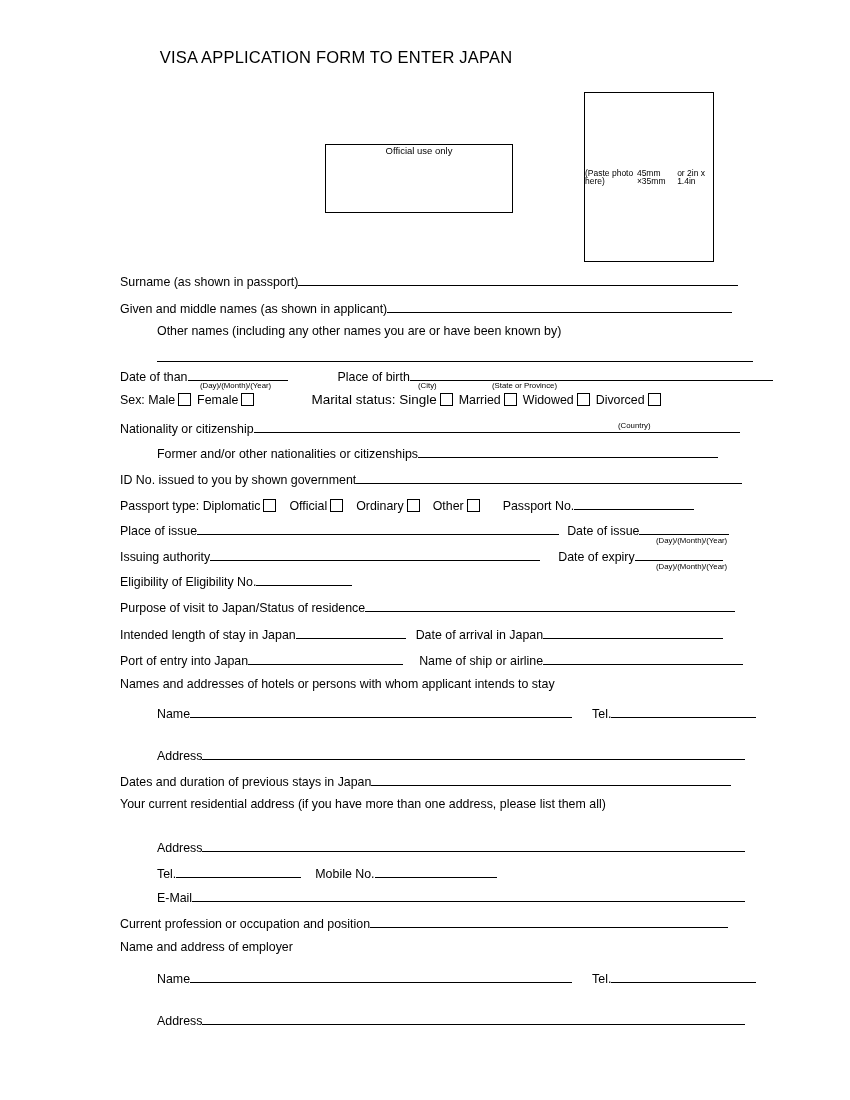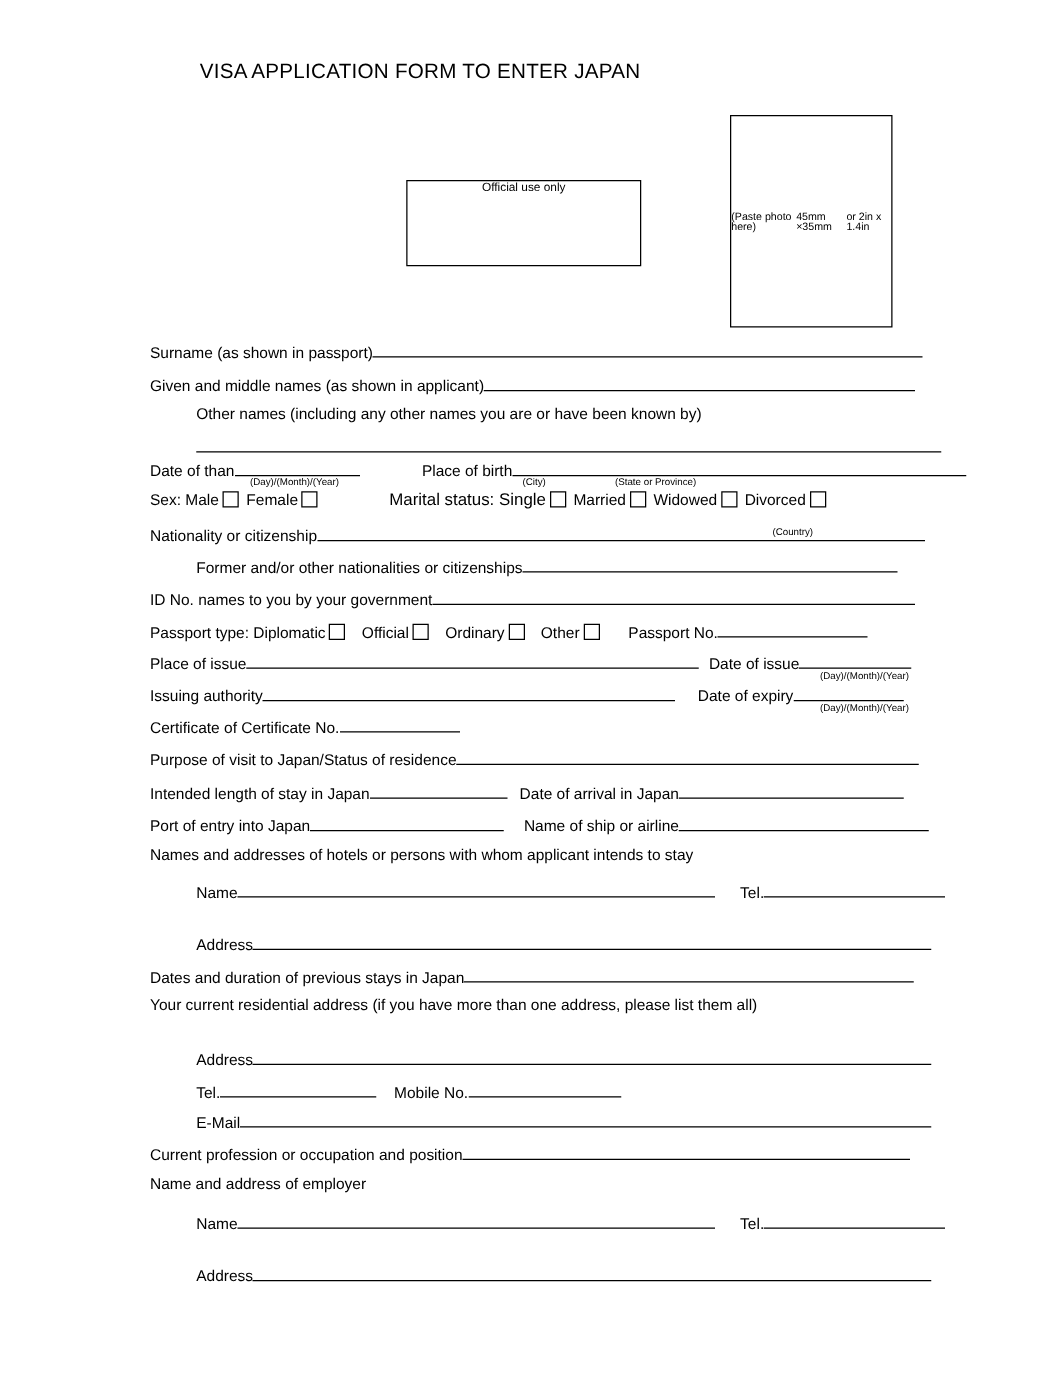--- a/index.html
+++ b/index.html
@@ -150,39 +150,39 @@
 
   <div class="row" style="top:419px;left:120px;">
     <span class="lbl">Nationality or citizenship</span><span class="line" style="width:486px;"></span>
   </div>
 
   <div class="row" style="top:444px;left:120px;">
     <span class="ind"></span><span class="lbl">Former and/or other nationalities or citizenships</span><span class="line" style="width:300px;"></span>
   </div>
 
   <div class="row" style="top:470px;left:120px;">
-    <span class="lbl">ID No. names to you by your government</span><span class="line" style="width:386px;"></span>
+    <span class="lbl">ID No. issued to you by shown government</span><span class="line" style="width:386px;"></span>
   </div>
 
   <div class="row" style="top:496px;left:120px;">
     <span class="lbl">Passport type: Diplomatic</span><span class="box"></span><span class="lbl" style="margin-left:10px;">Official</span><span class="box"></span><span class="lbl" style="margin-left:10px;">Ordinary</span><span class="box"></span><span class="lbl" style="margin-left:10px;">Other</span><span class="box"></span><span class="lbl" style="margin-left:20px;">Passport No.</span><span class="line" style="width:120px;"></span>
   </div>
 
   <div class="row" style="top:521px;left:120px;">
     <span class="lbl">Place of issue</span><span class="line" style="width:362px;"></span><span class="lbl" style="margin-left:8px;">Date of issue</span><span class="line" style="width:90px;"></span>
   </div>
   <div class="sub" style="top:536px;left:656px;">(Day)/(Month)/(Year)</div>
 
   <div class="row" style="top:547px;left:120px;">
     <span class="lbl">Issuing authority</span><span class="line" style="width:330px;"></span><span class="lbl" style="margin-left:18px;">Date of expiry</span><span class="line" style="width:88px;"></span>
   </div>
   <div class="sub" style="top:562px;left:656px;">(Day)/(Month)/(Year)</div>
 
   <div class="row" style="top:572px;left:120px;">
-    <span class="lbl">Certificate of Certificate No.</span><span class="line" style="width:96px;"></span>
+    <span class="lbl">Eligibility of Eligibility No.</span><span class="line" style="width:96px;"></span>
   </div>
 
   <div class="row" style="top:598px;left:120px;">
     <span class="lbl">Purpose of visit to Japan/Status of residence</span><span class="line" style="width:370px;"></span>
   </div>
 
   <div class="row" style="top:625px;left:120px;">
     <span class="lbl">Intended length of stay in Japan</span><span class="line" style="width:110px;"></span><span class="lbl" style="margin-left:10px;">Date of arrival in Japan</span><span class="line" style="width:180px;"></span>
   </div>
 

